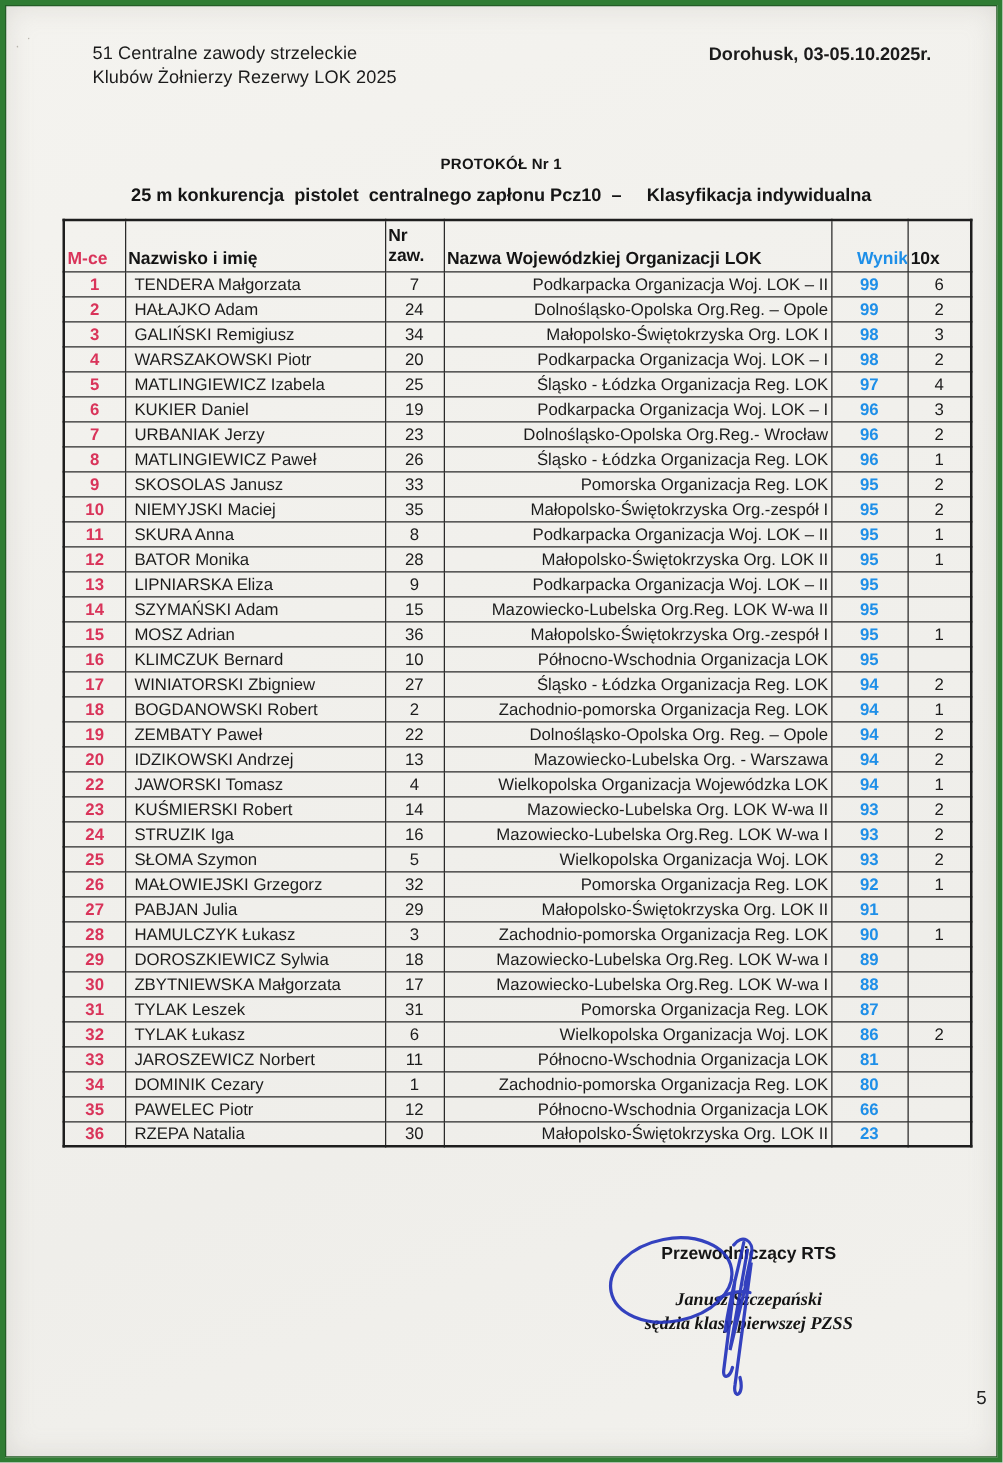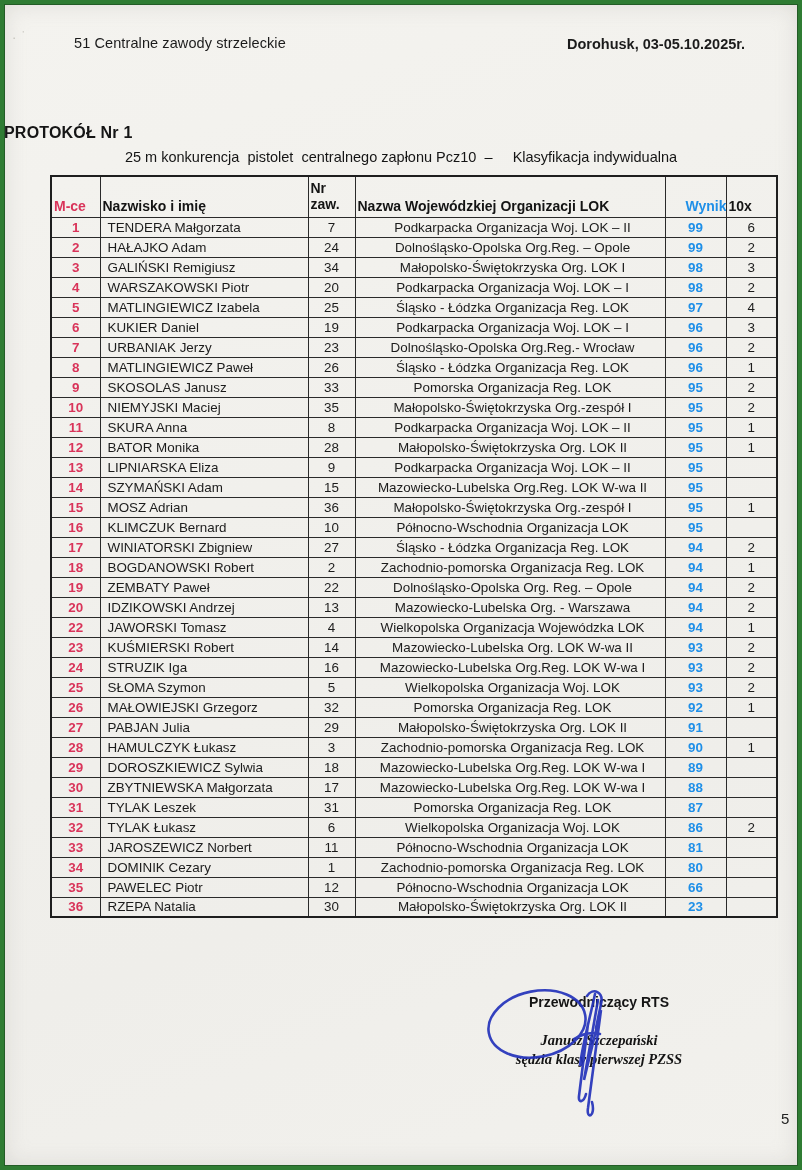--- a/index.html
+++ b/index.html
@@ -20,26 +20,26 @@
     transform:rotate(-12deg);letter-spacing:2px;
   }
   .hdr-left{
     position:absolute;left:70px;top:30px;font-size:14.5px;font-weight:normal;
     color:#1b1b1b;line-height:19px;letter-spacing:.1px;
   }
   .hdr-right{
     position:absolute;left:563px;top:32px;font-size:14.5px;font-weight:bold;color:#1b1b1b;
   }
   .title{
-    position:absolute;left:0;top:120px;width:100%;
-    font-size:16px;font-weight:bold;color:#151515;letter-spacing:.2px;
+    position:absolute;left:0;top:120px;width:100%;text-align:center;
+    font-size:12px;font-weight:bold;color:#151515;letter-spacing:.2px;
   }
   .subtitle{
     position:absolute;left:0;top:145px;width:100%;text-align:center;
-    font-size:14.5px;font-weight:normal;color:#151515;white-space:pre;
+    font-size:14.5px;font-weight:bold;color:#151515;white-space:pre;
   }
   table.results{
     position:absolute;left:46px;top:171px;width:726px;
     border-collapse:collapse;table-layout:fixed;
     background:transparent;
   }
   table.results th,table.results td{
     border:1px solid #2a2a2a;overflow:hidden;white-space:nowrap;
   }
   table.results{border:2px solid #1e1e1e;}
@@ -49,21 +49,21 @@
     padding:0 2px 3px 2px;text-align:left;
   }
   thead th.c-nr{vertical-align:middle;line-height:16px;padding-bottom:2px;}
   thead th.c-place{color:var(--place-color,#d93a5c);margin-top:24px;}
   thead th.c-score{color:var(--score-color,#1e8fe8);padding-left:20px;}
   tbody tr{height:20px;}
   tbody td{font-size:13.4px;color:#1c1c1c;padding:0 2px;}
   tbody td.c-place{text-align:center;font-weight:bold;color:var(--place-color,#d93a5c);}
   tbody td.c-name{text-align:left;padding-left:7px;}
   tbody td.c-nr{text-align:center;}
-  tbody td.c-org{text-align:center;padding-left:7px;}
+  tbody td.c-org{text-align:right;padding-left:7px;}
   tbody td.c-score{text-align:center;font-weight:bold;color:var(--score-color,#1e8fe8);}
   tbody td.c-tens{text-align:center;}
   .sig-block{
     position:absolute;left:430px;top:966px;width:330px;text-align:center;color:#141414;
   }
   .sig-role{font-size:14px;font-weight:bold;margin-top:24px;}
   .sig-name{margin-top:22px;font-size:14.5px;font-style:italic;font-weight:bold;
     font-family:"Liberation Serif","DejaVu Serif",serif;}
   .sig-title{margin-top:2px;font-size:14.5px;font-style:italic;font-weight:bold;
     font-family:"Liberation Serif","DejaVu Serif",serif;}
@@ -72,20 +72,21 @@
 </style>
 </head>
 <body>
 
 <div class="page">
 
   <div class="pencil-mark">· ˙</div>
 
   <div class="hdr-left">
     <div>51 Centralne zawody strzeleckie</div>
+    <div>Klubów Żołnierzy Rezerwy LOK 2025</div>
   </div>
   <div class="hdr-right">Dorohusk, 03-05.10.2025r.</div>
 
   <div class="title">PROTOKÓŁ Nr 1</div>
   <div class="subtitle">25 m konkurencja  pistolet  centralnego zapłonu Pcz10  –     Klasyfikacja indywidualna</div>
 
   <table class="results">
     <colgroup>
       <col style="width:49px">
         <col style="width:208px">

